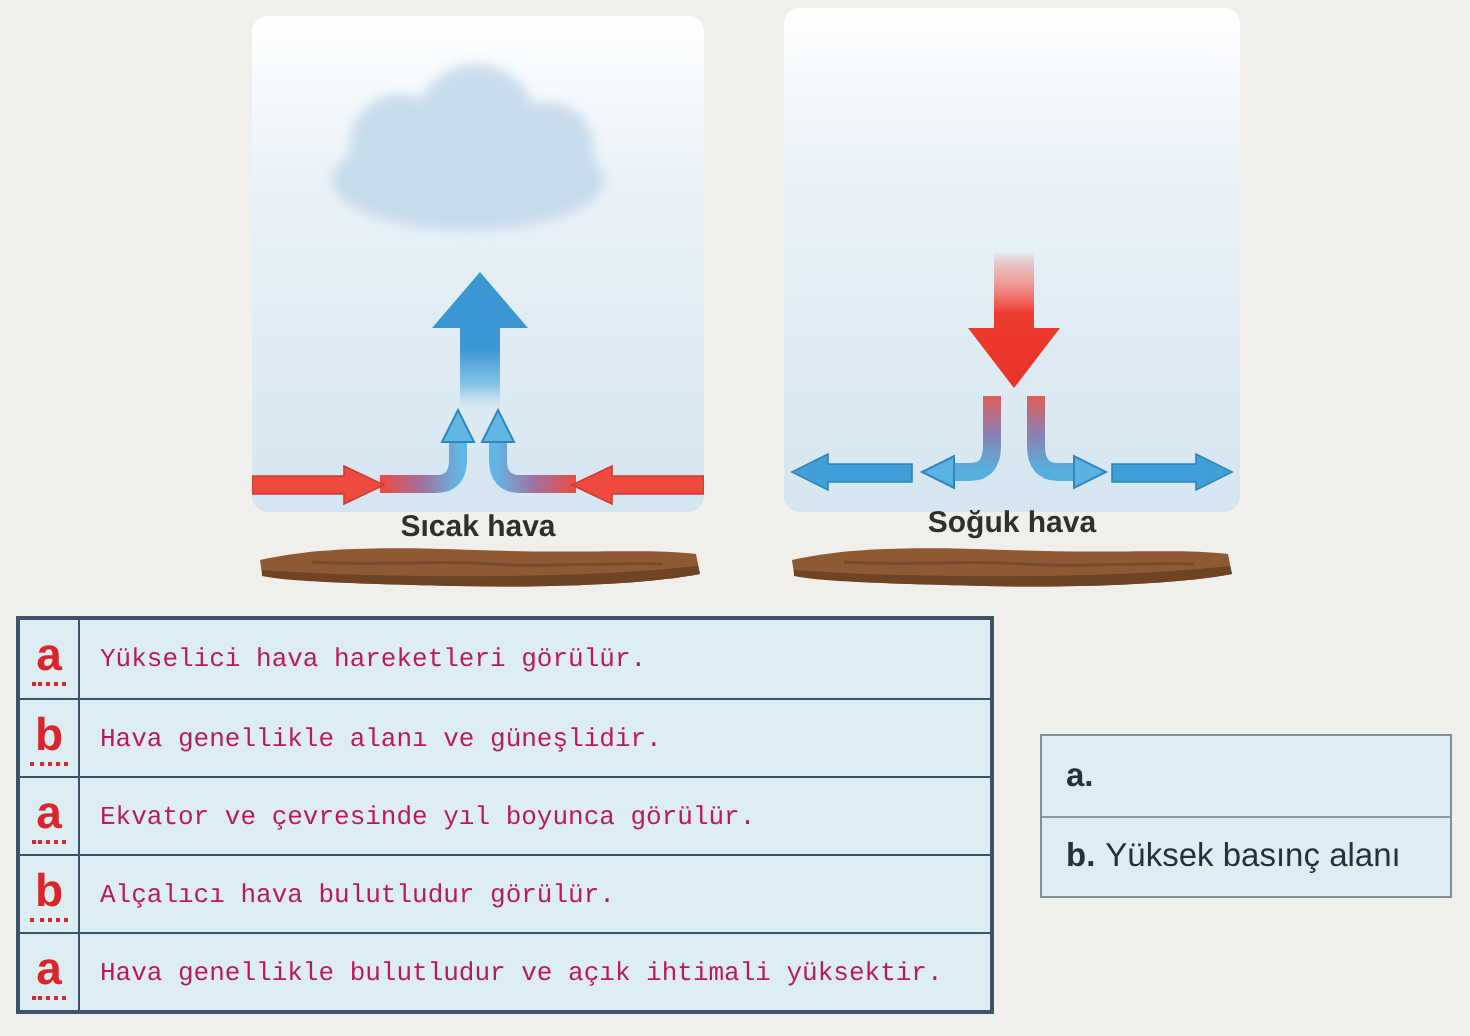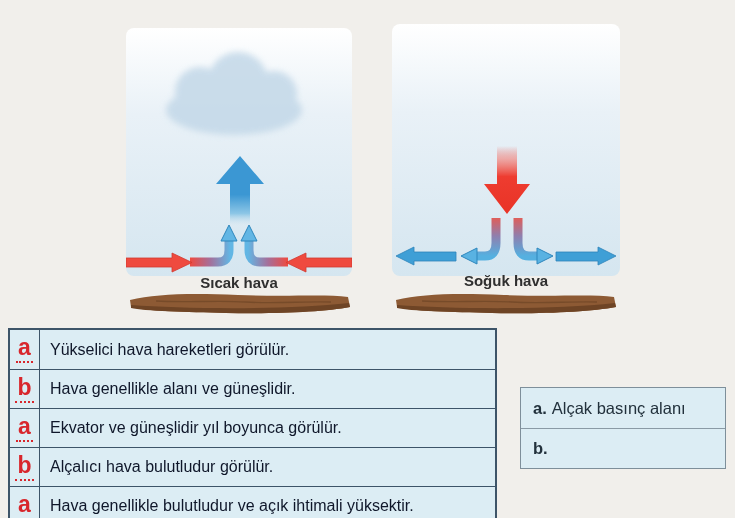--- a/index.html
+++ b/index.html
@@ -3,21 +3,21 @@
 <meta charset="utf-8">
 <style>
   * { margin:0; padding:0; box-sizing:border-box; }
   html,body { width:735px; height:518px; }
   body {
     background:#f1efeb;
     font-family:"Liberation Sans", sans-serif;
     overflow:hidden;
     position:relative;
   }
-  .stage { position:absolute; inset:0;margin-top:20px; }
+  .stage { position:absolute; inset:0; }
 
   .panel { position:absolute; }
   .panel-left  { left:126px; top:8px;  width:226px; height:286px; }
   .panel-right { left:392px; top:4px;  width:228px; height:290px; }
   .panel svg { display:block; }
 
   .panel-label {
     font-size:15px; font-weight:600; fill:#2f2f2f;
   }
 
@@ -33,21 +33,21 @@
     width:30px; flex:0 0 30px;
     border-right:1.5px solid #3d5468;
     display:flex; align-items:center; justify-content:center;
   }
   .letter {
     color:#d8262c; font-weight:bold; font-size:23px; line-height:1;
     border-bottom:2px dotted #d8262c; padding:0 2px 2px 2px;
   }
   .stmt-text {
     flex:1; display:flex; align-items:center;
-    padding-left:10px; font-size:16px; color:#0f172a;
+    padding-left:10px; font-size:13px; color:#be185d;font-family:Liberation Mono, monospace;
   }
 
   
   .legend {
     position:absolute; left:520px; top:367px; width:206px;
     background:#dcedf4; border:1.5px solid #7e8f9a;
   }
   .legend-row {
     height:40px; display:flex; align-items:center;
     padding-left:12px; font-size:16.5px; color:#22313c;
@@ -177,39 +177,39 @@
     <div class="stmt-row">
       <div class="letter-cell">
         <span class="letter">b</span>
       </div>
       <div class="stmt-text">Hava genellikle alanı ve güneşlidir.</div>
     </div>
     <div class="stmt-row">
       <div class="letter-cell">
         <span class="letter">a</span>
       </div>
-      <div class="stmt-text">Ekvator ve güneşlidir yıl boyunca görülür.</div>
+      <div class="stmt-text">Ekvator ve çevresinde yıl boyunca görülür.</div>
     </div>
     <div class="stmt-row">
       <div class="letter-cell">
         <span class="letter">b</span>
       </div>
       <div class="stmt-text">Alçalıcı hava bulutludur görülür.</div>
     </div>
     <div class="stmt-row">
       <div class="letter-cell">
         <span class="letter">a</span>
       </div>
       <div class="stmt-text">Hava genellikle bulutludur ve açık ihtimali yüksektir.</div>
     </div>
   </div>
 
   <div class="legend">
     <div class="legend-row">
       <span class="legend-key">a.</span>
-      <span>Alçak basınç alanı</span>
     </div>
     <div class="legend-row">
       <span class="legend-key">b.</span>
+      <span>Yüksek basınç alanı</span>
     </div>
   </div>
 
 </div>
 
 </body></html>

